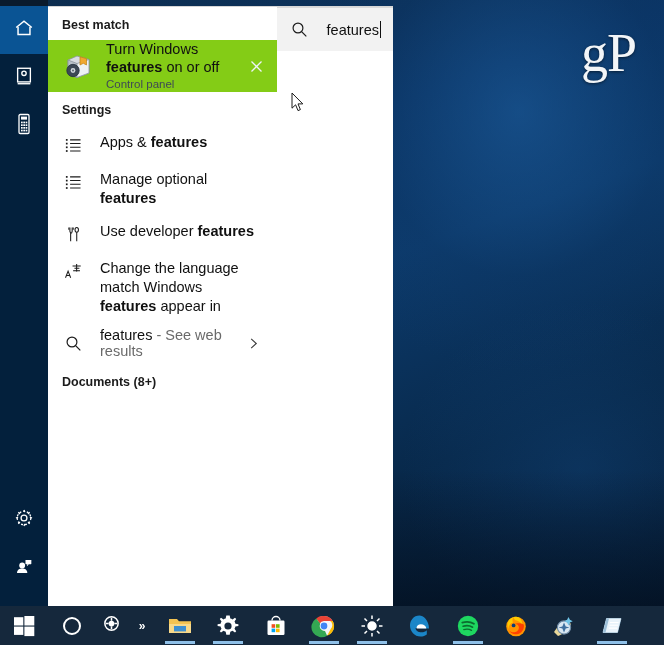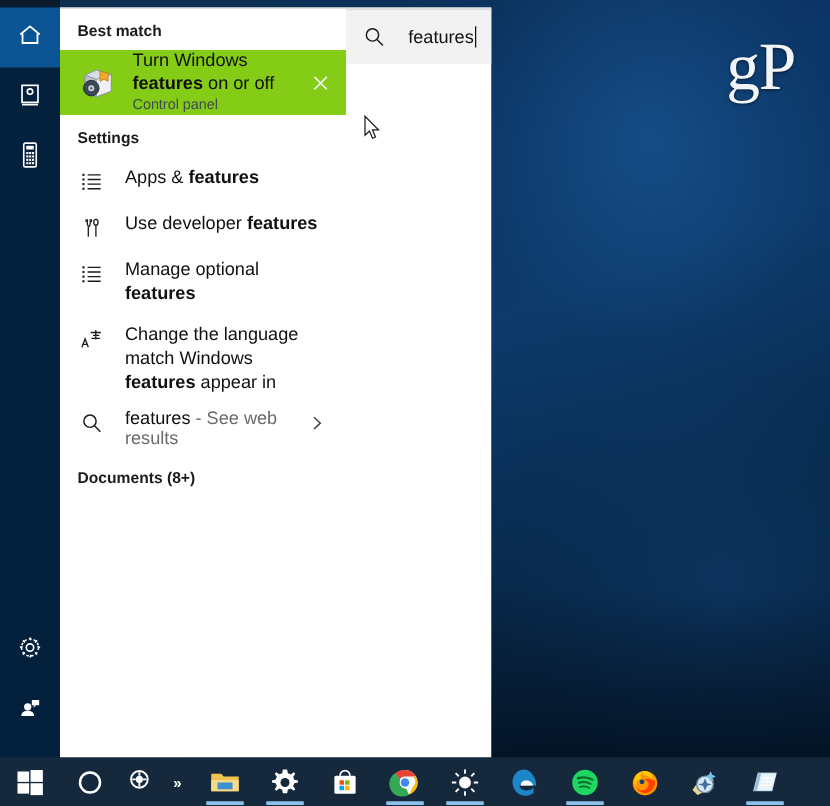--- a/index.html
+++ b/index.html
@@ -105,21 +105,21 @@
     display: flex; align-items: center; justify-content: center;
     color: #1b1b1b;
   }
   .s-label {
     font-size: 14.5px; color: #101010; line-height: 19px;
     padding-top: 2px;
   }
   .s-label b { font-weight: bold; }
   
   .sugg-row {
-    display: flex; align-items: flex-start;
+    display: flex; align-items: center;
     padding: 5px 12px 5px 14px; min-height: 34px;
   }
   .sugg-icon {
     width: 22px; height: 22px; flex: 0 0 22px;
     margin-right: 16px;
     display: flex; align-items: center; justify-content: center;
     color: #1b1b1b;
   }
   .sugg-text { flex: 1; font-size: 14.5px; color: #101010; }
   .sugg-text .q { color: #101010; }
@@ -296,46 +296,46 @@
             <rect x="2" y="11.0" width="1.8" height="1.8" stroke="none"></rect>
             <rect x="2" y="14.9" width="1.8" height="1.8" stroke="none"></rect>
             <path d="M6.4 4.1 L17.4 4.1 M6.4 8.0 L17.4 8.0 M6.4 11.9 L17.4 11.9 M6.4 15.8 L17.4 15.8" fill="none"></path>
           </svg>
         </div>
         <div class="s-label"><span>Apps &amp; </span><b>features</b><span></span></div>
       </div>
 
       <div class="s-row">
         <div class="s-icon">
+          <svg width="19" height="19" viewBox="0 0 20 20" stroke="#1b1b1b" stroke-width="1.1" fill="#1b1b1b">
+            <rect x="2" y="3.2" width="1.8" height="1.8" stroke="none"></rect>
+            <rect x="2" y="7.1" width="1.8" height="1.8" stroke="none"></rect>
+            <rect x="2" y="11.0" width="1.8" height="1.8" stroke="none"></rect>
+            <rect x="2" y="14.9" width="1.8" height="1.8" stroke="none"></rect>
+            <path d="M6.4 4.1 L17.4 4.1 M6.4 8.0 L17.4 8.0 M6.4 11.9 L17.4 11.9 M6.4 15.8 L17.4 15.8" fill="none"></path>
+          </svg>
+        </div>
+        <div class="s-label"><span>Manage optional </span><b>features</b><span></span></div>
+      </div>
+
+      <div class="s-row">
+        <div class="s-icon">
           <svg width="19" height="19" viewBox="0 0 20 20" stroke="#1b1b1b" stroke-width="1.1" fill="none">
             <path d="M6.2 2.6 L6.2 6.4 C6.2 7.4 7.0 7.9 7.0 9.0 L7.0 17.2"></path>
             <path d="M8.6 2.6 L8.6 6.4 C8.6 7.4 7.9 7.9 7.9 9.0"></path>
             <path d="M5.1 2.6 L5.1 4.9 M9.7 2.6 L9.7 4.9"></path>
             <path d="M13.4 2.6 C12.2 2.6 11.6 3.6 11.6 5.0 C11.6 6.6 12.3 7.6 13.4 7.6 C14.5 7.6 15.2 6.6 15.2 5.0 C15.2 3.6 14.6 2.6 13.4 2.6 Z"></path>
             <path d="M13.4 7.6 L13.4 17.2"></path>
           </svg>
         </div>
         <div class="s-label"><span>Use developer </span><b>features</b><span></span></div>
       </div>
 
       <div class="s-row">
         <div class="s-icon">
-          <svg width="19" height="19" viewBox="0 0 20 20" stroke="#1b1b1b" stroke-width="1.1" fill="#1b1b1b">
-            <rect x="2" y="3.2" width="1.8" height="1.8" stroke="none"></rect>
-            <rect x="2" y="7.1" width="1.8" height="1.8" stroke="none"></rect>
-            <rect x="2" y="11.0" width="1.8" height="1.8" stroke="none"></rect>
-            <rect x="2" y="14.9" width="1.8" height="1.8" stroke="none"></rect>
-            <path d="M6.4 4.1 L17.4 4.1 M6.4 8.0 L17.4 8.0 M6.4 11.9 L17.4 11.9 M6.4 15.8 L17.4 15.8" fill="none"></path>
-          </svg>
-        </div>
-        <div class="s-label"><span>Manage optional </span><b>features</b><span></span></div>
-      </div>
-
-      <div class="s-row">
-        <div class="s-icon">
           <svg width="19" height="19" viewBox="0 0 20 20" stroke="#1b1b1b" stroke-width="1.1" fill="none">
             <path d="M1.6 16.6 L4.3 9.6 L7.0 16.6 M2.7 14.2 L5.9 14.2"></path>
             <path d="M9.0 4.2 L17.6 4.2 M13.3 2.2 L13.3 4.2 M11.0 6.6 L16.2 6.6 M13.3 4.2 L13.3 10.0"></path>
             <path d="M9.6 9.2 L16.8 9.2"></path>
           </svg>
         </div>
         <div class="s-label"><span>Change the language match Windows </span><b>features</b><span> appear in</span></div>
       </div>
 
 

